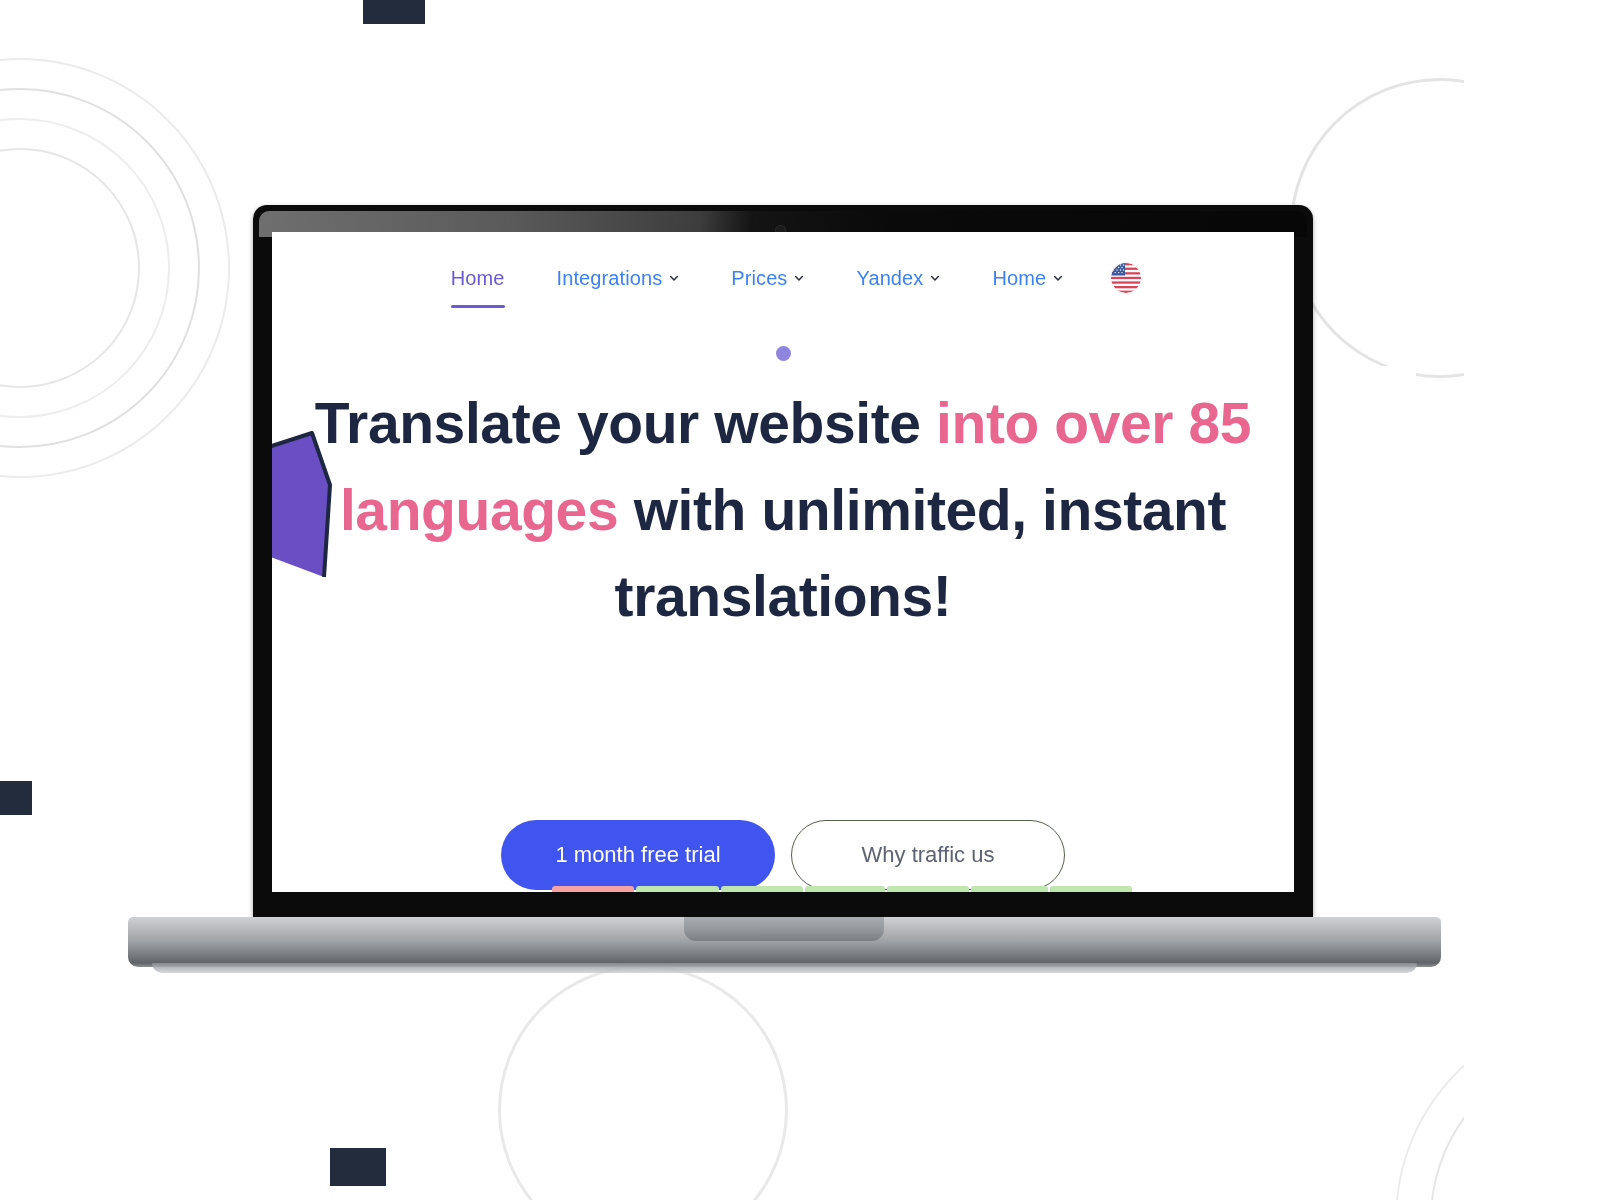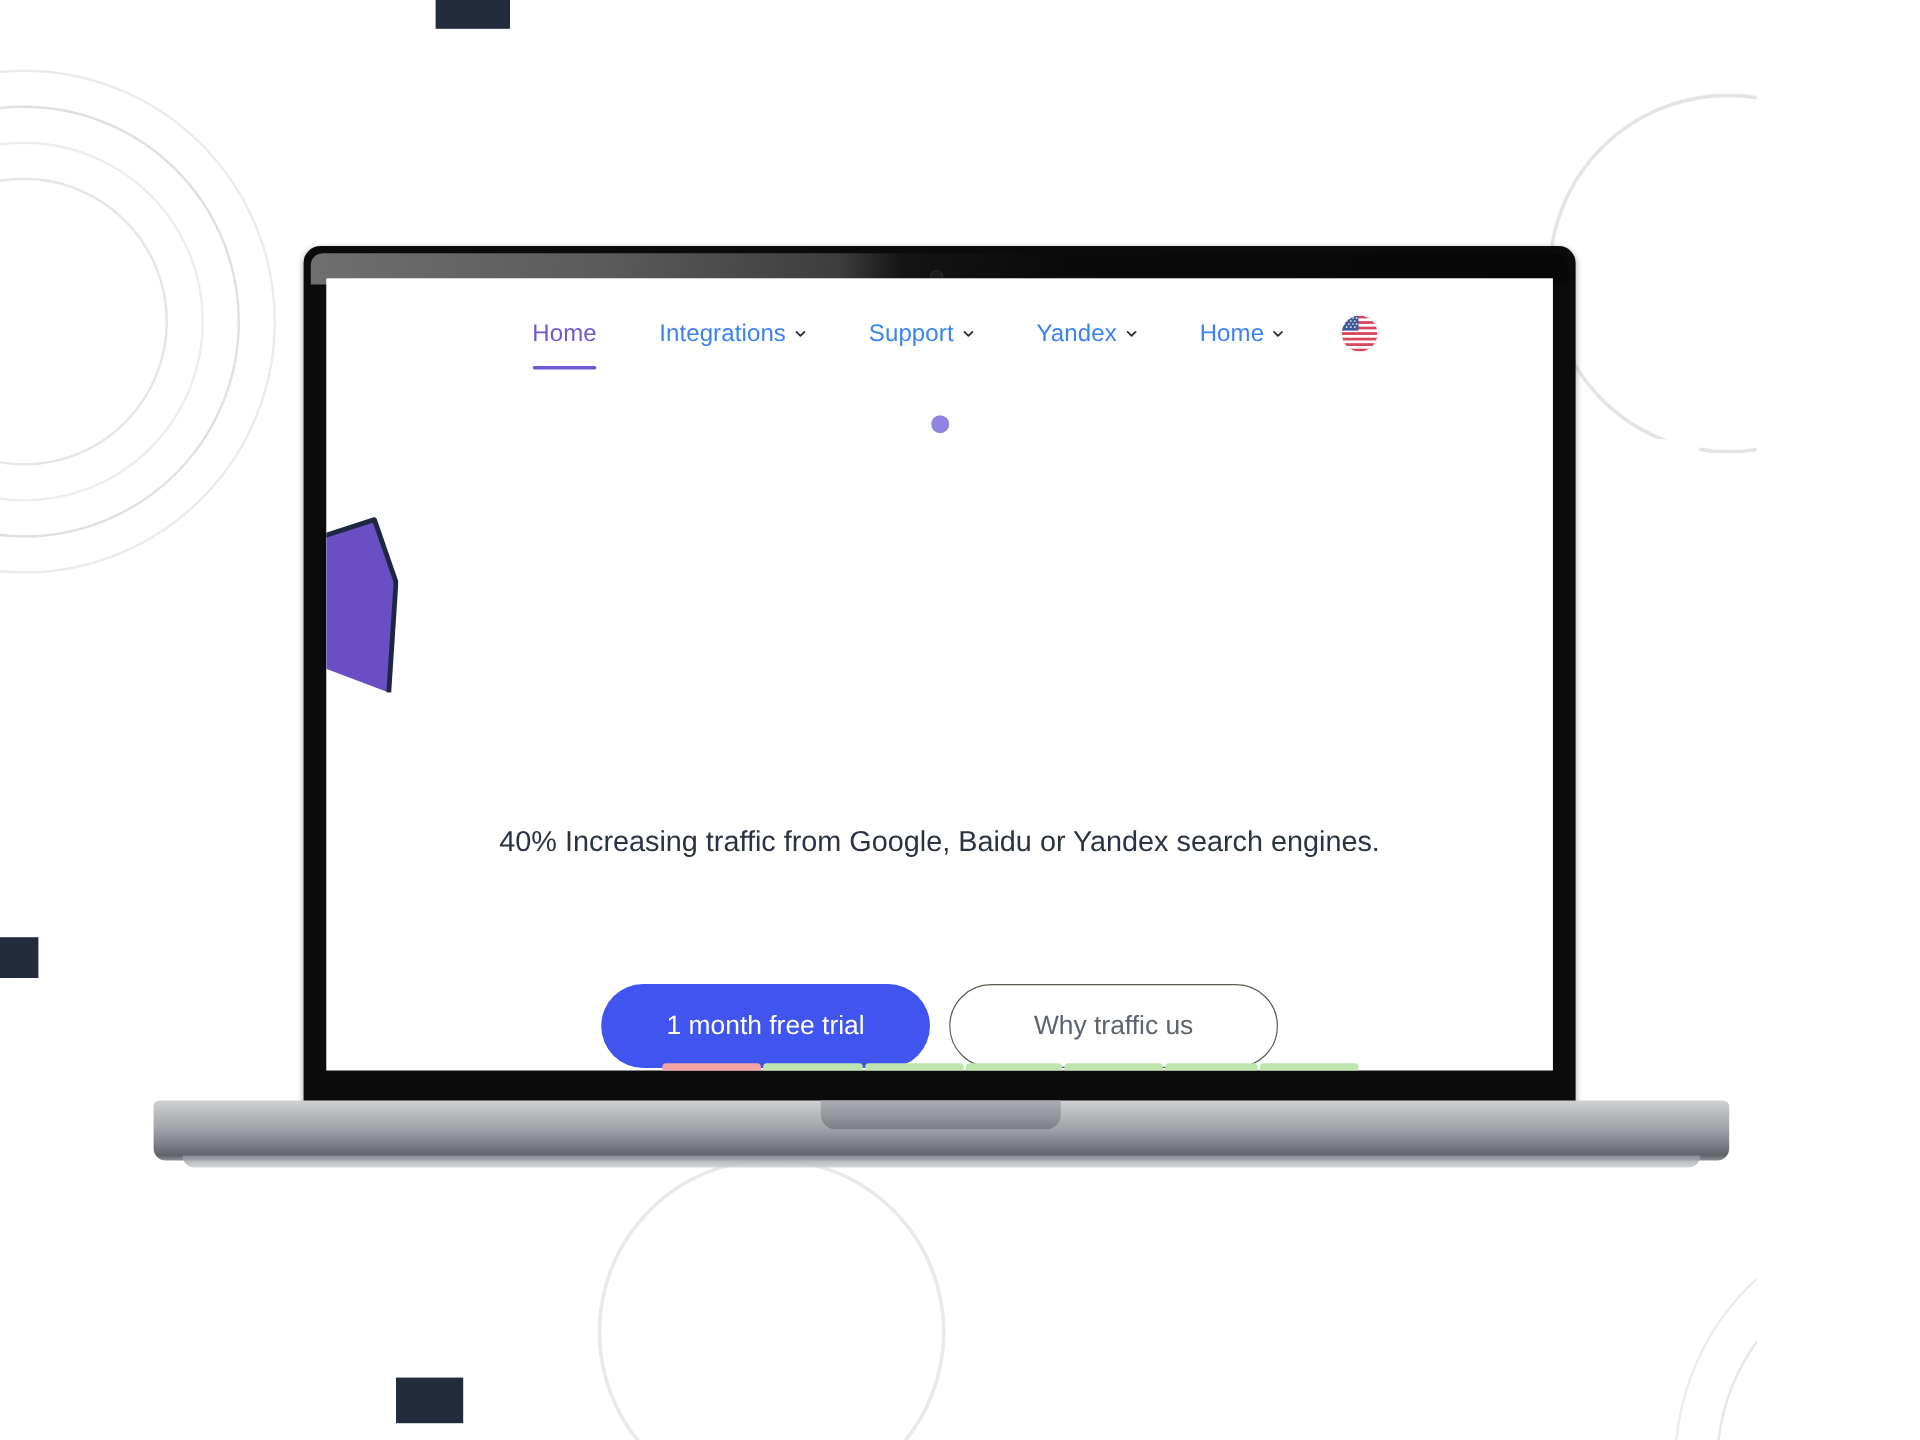--- a/index.html
+++ b/index.html
@@ -165,21 +165,21 @@
           </div>
 
           <div class="navitem">
             <span>Integrations</span>
             <svg class="caret" viewBox="0 0 12 12">
               <path d="M2 4.3 L6 8.3 L10 4.3" fill="none" stroke="#2b2f3a" stroke-width="1.8" stroke-linecap="round" stroke-linejoin="round"></path>
             </svg>
           </div>
 
           <div class="navitem">
-            <span>Support</span>
+            <span>Prices</span>
             <svg class="caret" viewBox="0 0 12 12">
               <path d="M2 4.3 L6 8.3 L10 4.3" fill="none" stroke="#2b2f3a" stroke-width="1.8" stroke-linecap="round" stroke-linejoin="round"></path>
             </svg>
           </div>
 
           <div class="navitem">
             <span>Yandex</span>
             <svg class="caret" viewBox="0 0 12 12">
               <path d="M2 4.3 L6 8.3 L10 4.3" fill="none" stroke="#2b2f3a" stroke-width="1.8" stroke-linecap="round" stroke-linejoin="round"></path>
             </svg>
@@ -225,23 +225,26 @@
                     <circle cx="7.7" cy="9.6" r="0.7"></circle>
                   <circle cx="11" cy="9.6" r="0.7"></circle>
                 </g>
               </g>
             </svg>
           </div>
         </nav>
 
         <div id="dot"></div>
 
+        <h1 id="headline">
+          <span>Translate your website </span><span class="hl">into over 85 languages</span><span> with unlimited, instant translations!</span>
+        </h1>
 
         <p id="sub">
-          <span>40% Increasing traffic from Google, Baidu or Yandex search engines.</span><br>
+          <br>
         </p>
 
         <div id="cta">
           <button id="btn-trial">1 month free trial</button>
           <button id="btn-why">Why traffic us</button>
         </div>
 
         <div id="strip">
             <div class="chip" style="background: rgb(245, 163, 163); width: 82px;"></div>
             <div class="chip" style="background: rgb(191, 230, 174); width: 84px;"></div>

